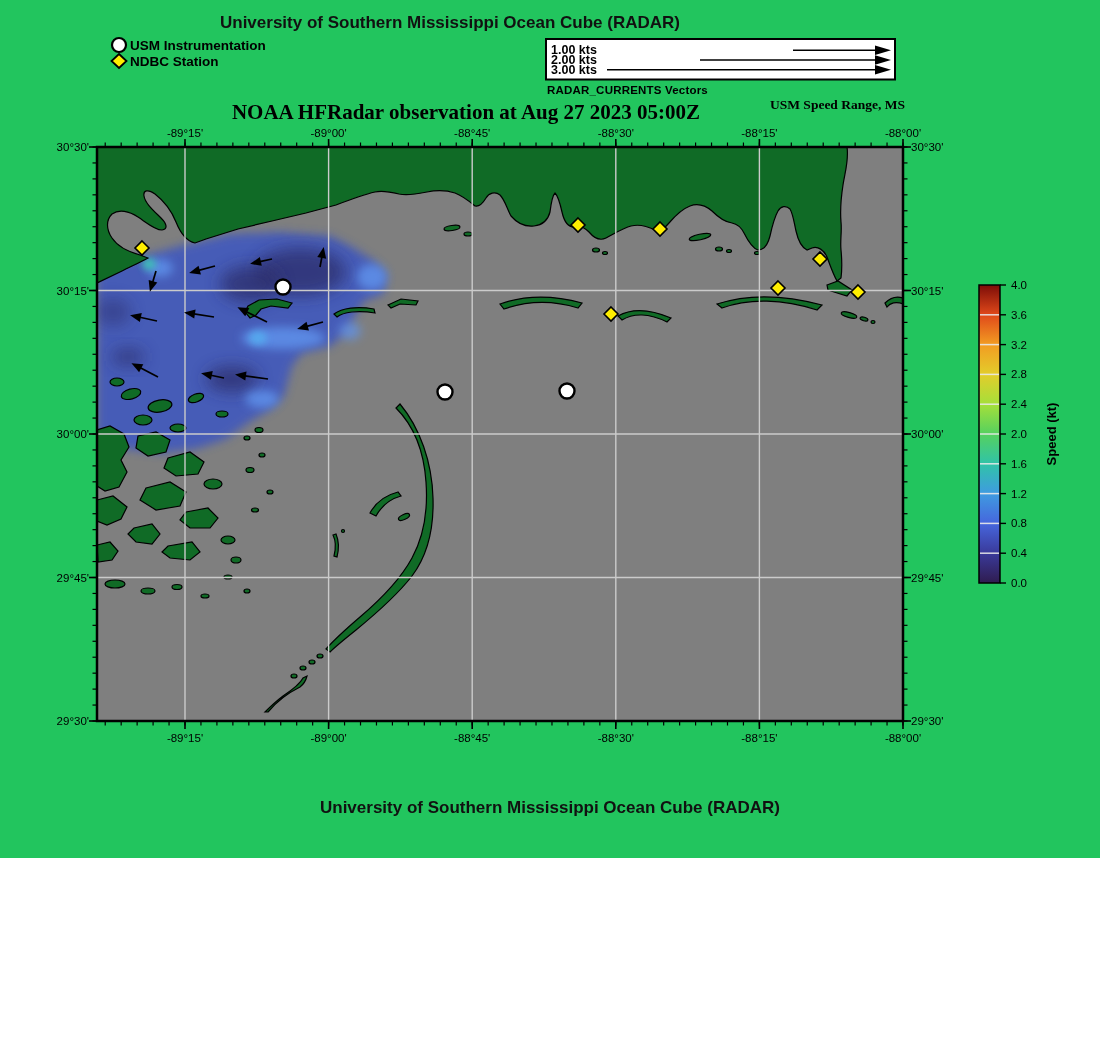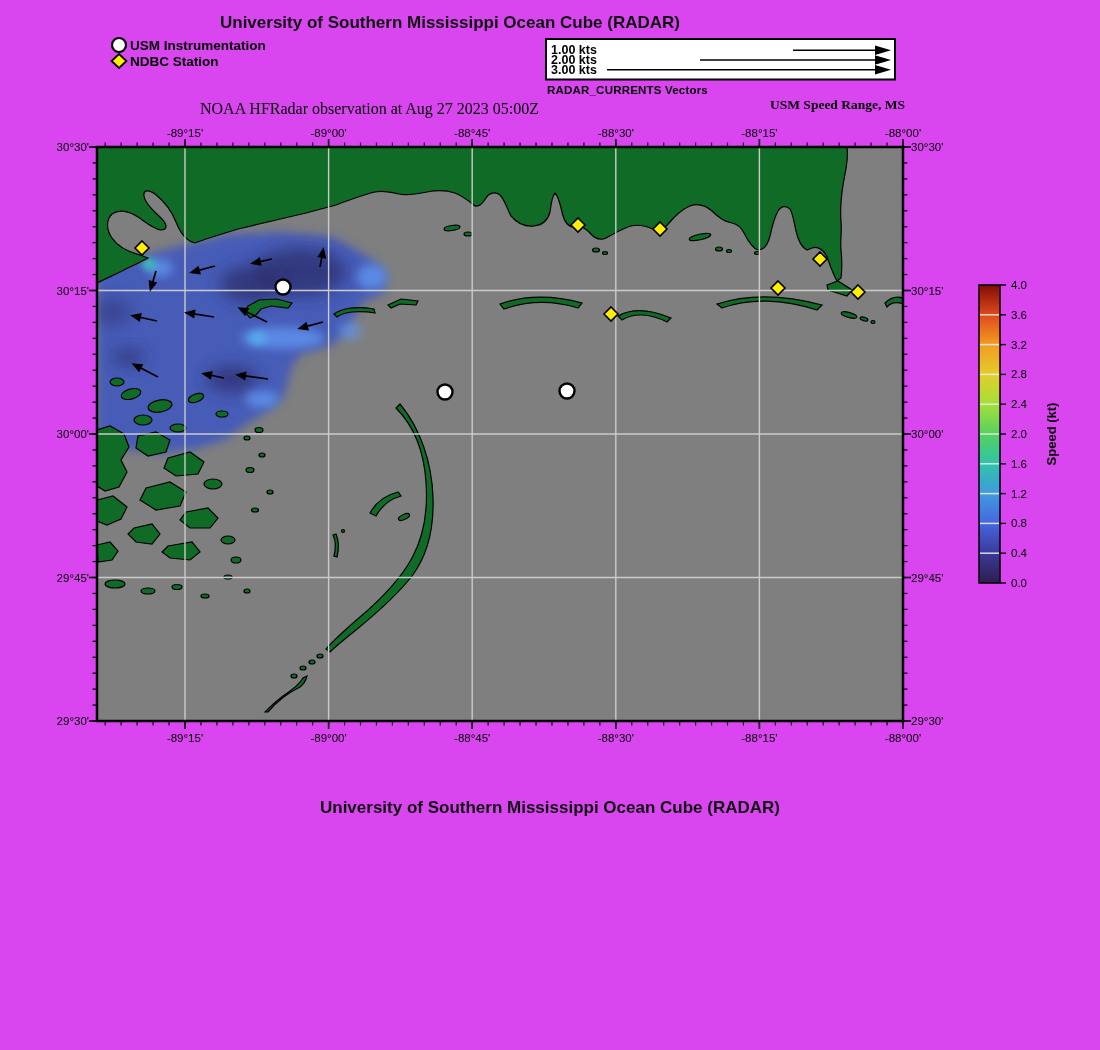--- a/index.html
+++ b/index.html
@@ -1,22 +1,22 @@
 <!DOCTYPE html>
 <html><head>
 <meta charset="utf-8">
 <style>
   html,body{margin:0;padding:0;background:#fff;}
-  #page{position:relative;width:1100px;height:1050px;background:#d946ef;overflow:hidden;
+  #page{position:relative;width:1100px;height:858px;background:#22c55e;overflow:hidden;
         font-family:"Liberation Sans",sans-serif;}
   .abs{position:absolute;}
   .title{left:0;right:200px;text-align:center;font-weight:bold;font-size:17px;color:#111;}
   .title2{left:0;right:0;text-align:center;font-weight:bold;font-size:17px;color:#111;}
-  .subtitle{left:0;right:400px;text-align:left;font-family:"Liberation Serif",serif;
-            font-weight:normal;font-size:16px;color:#000;}
+  .subtitle{left:0;right:400px;text-align:right;font-family:"Liberation Serif",serif;
+            font-weight:bold;font-size:21px;color:#000;}
   .range{font-family:"Liberation Serif",serif;font-weight:bold;font-size:13.5px;color:#000;}
   .caption{font-weight:bold;font-size:11.5px;color:#000;letter-spacing:0.2px;}
   svg text{font-family:"Liberation Sans",sans-serif;}
 </style>
 </head>
 <body>
 
 <div id="page">
 
   <div class="abs title" style="top:13px;">University of Southern Mississippi Ocean Cube (RADAR)</div>

